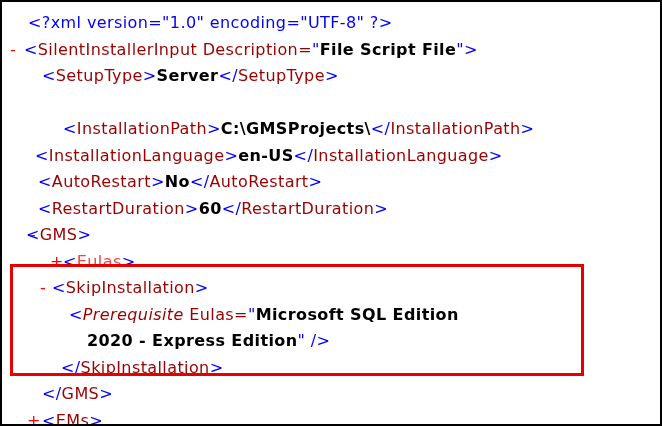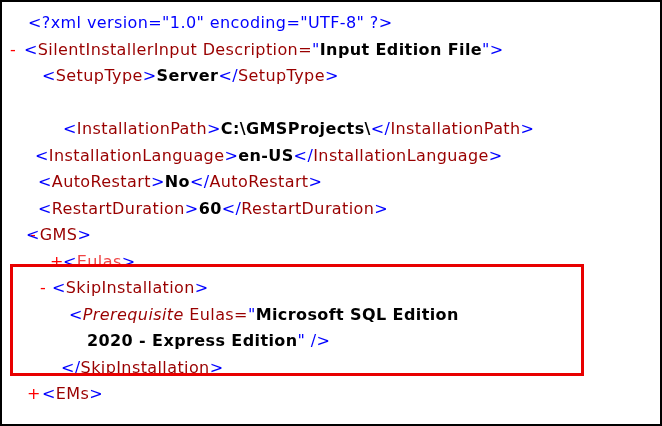--- a/index.html
+++ b/index.html
@@ -51,21 +51,21 @@
 </head>
 <body>
 
 <div id="xml-viewer">
   <div id="xml-lines">
       <div class="xml-line">
         <span class="content" style="left: 26px;"><span style="color: rgb(0, 0, 255);">&lt;?xml version="1.0" encoding="UTF-8" ?&gt;</span></span>
       </div>
       <div class="xml-line">
         <span class="marker" style="left: 8px; color: rgb(255, 0, 0);">-</span>
-        <span class="content" style="left: 22px;"><span style="color: rgb(0, 0, 255);">&lt;</span><span style="color: rgb(153, 0, 0); text-align: center;">SilentInstallerInput</span><span style="color: rgb(153, 0, 0);"> Description=</span><span style="color: rgb(0, 0, 255);">"</span><span style="color: rgb(0, 0, 0); font-weight: bold;">Input Edition File</span><span style="color: rgb(0, 0, 255);">"&gt;</span></span>
+        <span class="content" style="left: 22px;"><span style="color: rgb(0, 0, 255);">&lt;</span><span style="color: rgb(153, 0, 0); text-align: center;">SilentInstallerInput</span><span style="color: rgb(153, 0, 0);"> Description=</span><span style="color: rgb(0, 0, 255);">"</span><span style="color: rgb(0, 0, 0); font-weight: bold;">File Script File</span><span style="color: rgb(0, 0, 255);">"&gt;</span></span>
       </div>
       <div class="xml-line">
         <span class="content" style="left: 40px;"><span style="color: rgb(0, 0, 255);">&lt;</span><span style="color: rgb(153, 0, 0);">SetupType</span><span style="color: rgb(0, 0, 255);">&gt;</span><span style="color: rgb(0, 0, 0); font-weight: bold;">Server</span><span style="color: rgb(0, 0, 255);">&lt;/</span><span style="color: rgb(153, 0, 0);">SetupType</span><span style="color: rgb(0, 0, 255);">&gt;</span></span>
       </div>
       <div class="xml-line">
         <span class="content" style="left: 0px;"></span>
       </div>
       <div class="xml-line">
         <span class="content" style="left: 61px;"><span style="color: rgb(0, 0, 255);">&lt;</span><span style="color: rgb(153, 0, 0);">InstallationPath</span><span style="color: rgb(0, 0, 255);">&gt;</span><span style="color: rgb(0, 0, 0); font-weight: bold;">C:\GMSProjects\</span><span style="color: rgb(0, 0, 255);">&lt;/</span><span style="color: rgb(153, 0, 0);">InstallationPath</span><span style="color: rgb(0, 0, 255);">&gt;</span></span>
       </div>
@@ -93,18 +93,21 @@
       <div class="xml-line">
         <span class="content" style="left: 67px;"><span style="color: rgb(0, 0, 255);">&lt;</span><span style="color: rgb(153, 0, 0); font-style: italic;">Prerequisite</span><span style="color: rgb(153, 0, 0);"> Eulas=</span><span style="color: rgb(0, 0, 255);">"</span><span style="color: rgb(0, 0, 0); font-weight: bold;">Microsoft SQL Edition</span></span>
       </div>
       <div class="xml-line">
         <span class="content" style="left: 85px;"><span style="color: rgb(0, 0, 0); font-weight: bold;">2020 - Express Edition</span><span style="color: rgb(0, 0, 255);">" /&gt;</span></span>
       </div>
       <div class="xml-line">
         <span class="content" style="left: 59px;"><span style="color: rgb(0, 0, 255);">&lt;/</span><span style="color: rgb(153, 0, 0);">SkipInstallation</span><span style="color: rgb(0, 0, 255);">&gt;</span></span>
       </div>
       <div class="xml-line">
+        <span class="content" style="left: 40px;"><span style="color: rgb(0, 0, 255);">&lt;/</span><span style="color: rgb(153, 0, 0);">GMS</span><span style="color: rgb(0, 0, 255);">&gt;</span></span>
+      </div>
+      <div class="xml-line">
         <span class="marker" style="left: 25px; color: rgb(255, 0, 0);">+</span>
         <span class="content" style="left: 40px;"><span style="color: rgb(0, 0, 255);">&lt;</span><span style="color: rgb(153, 0, 0);">EMs</span><span style="color: rgb(0, 0, 255);">&gt;</span></span>
       </div>
     </div>
   <div id="highlight-box" style="left: 8px; top: 262px; width: 574px; height: 112px; border: 3px solid rgb(232, 0, 0);"></div>
 </div>
 
 </body></html>

